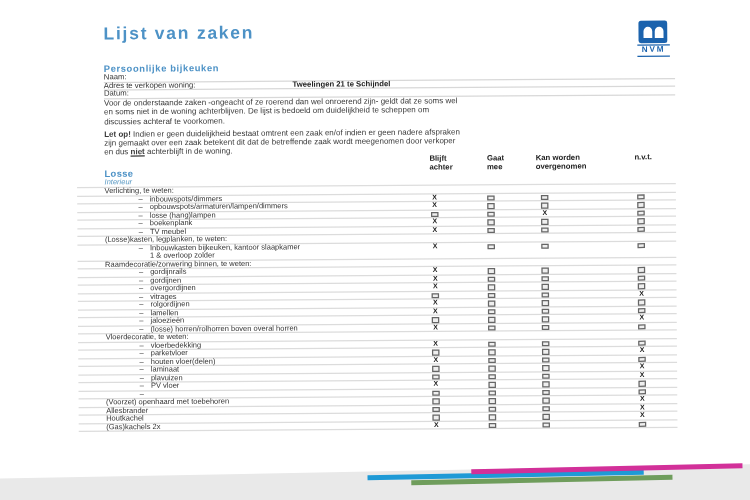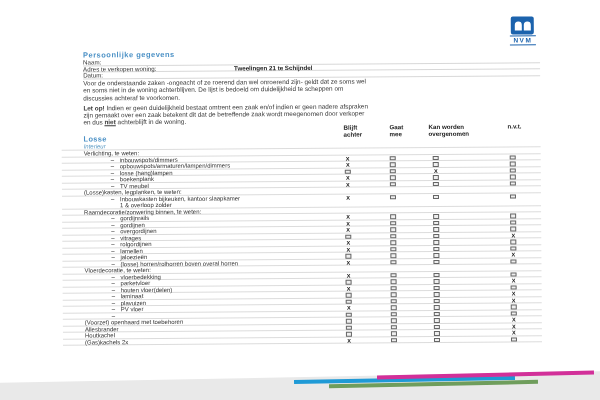--- a/index.html
+++ b/index.html
@@ -77,30 +77,31 @@
   .stripe{position:absolute;z-index:6;}
   .stripe.green{left:329px;top:382px;width:209px;height:3.8px;background:#6f9d5c;transform:rotate(-1.2deg);}
   .stripe.blue{left:294px;top:377.5px;width:221px;height:4.2px;background:#1f9ad6;transform:rotate(-1.1deg);z-index:7;}
   .stripe.magenta{left:377px;top:372.5px;width:217px;height:4px;background:#d23099;transform:rotate(-1.3deg);z-index:8;}
 </style>
 </head>
 <body>
 
 <div class="content">
 
+  <div class="doc-title">Lijst van zaken</div>
 
   <div class="nvm">
     <div class="nvm-box">
       <div class="nvm-arch a1"></div>
       <div class="nvm-arch a2"></div>
     </div>
     <div class="nvm-word">NVM</div>
   </div>
 
-  <div class="personal-heading">Persoonlijke gegevens</div>
+  <div class="personal-heading">Persoonlijke bijkeuken</div>
 
   <div class="field-row f0">
     <span>Naam:</span>
     <span class="fval"></span>
   </div>
   <div class="field-row f1">
     <span>Adres te verkopen woning:</span>
     <span class="fval">Tweelingen 21 te Schijndel</span>
   </div>
   <div class="field-row f2">

